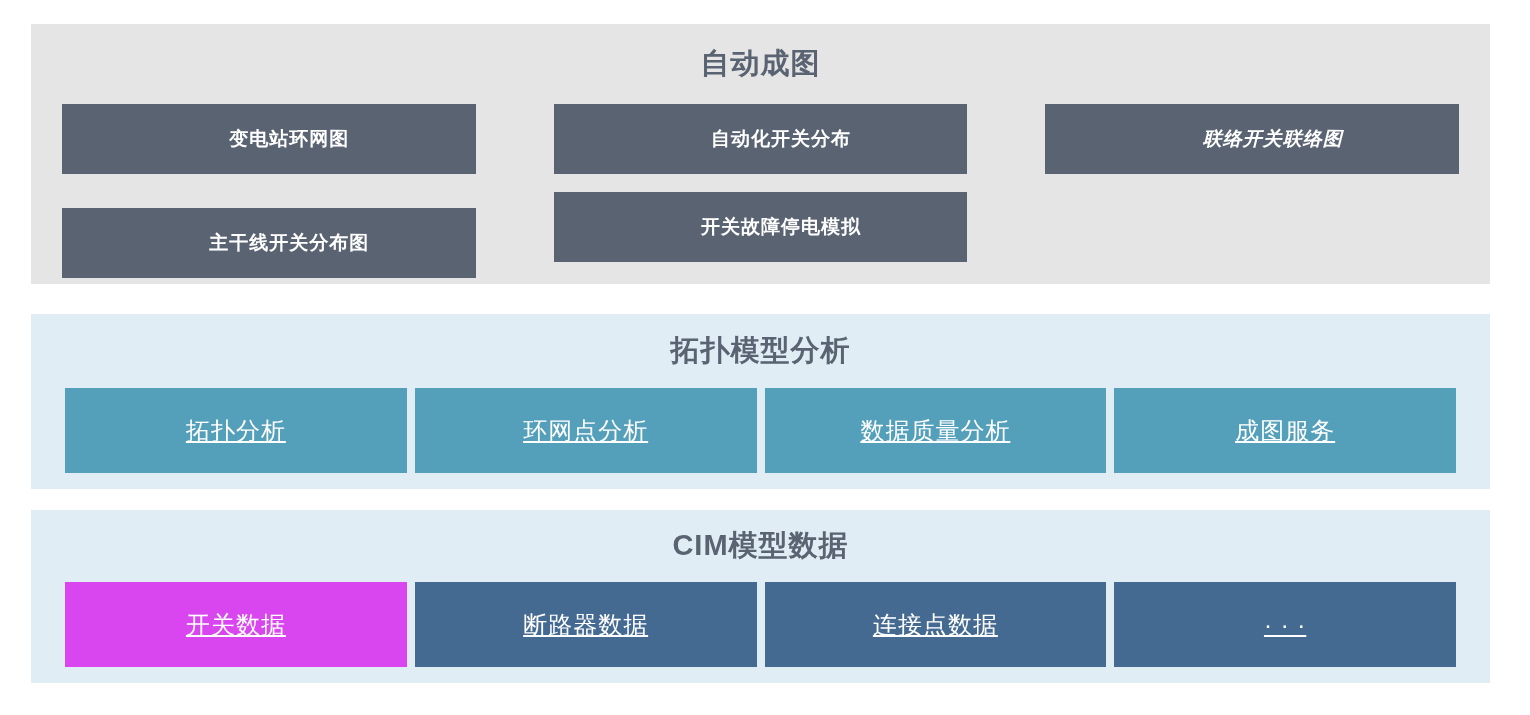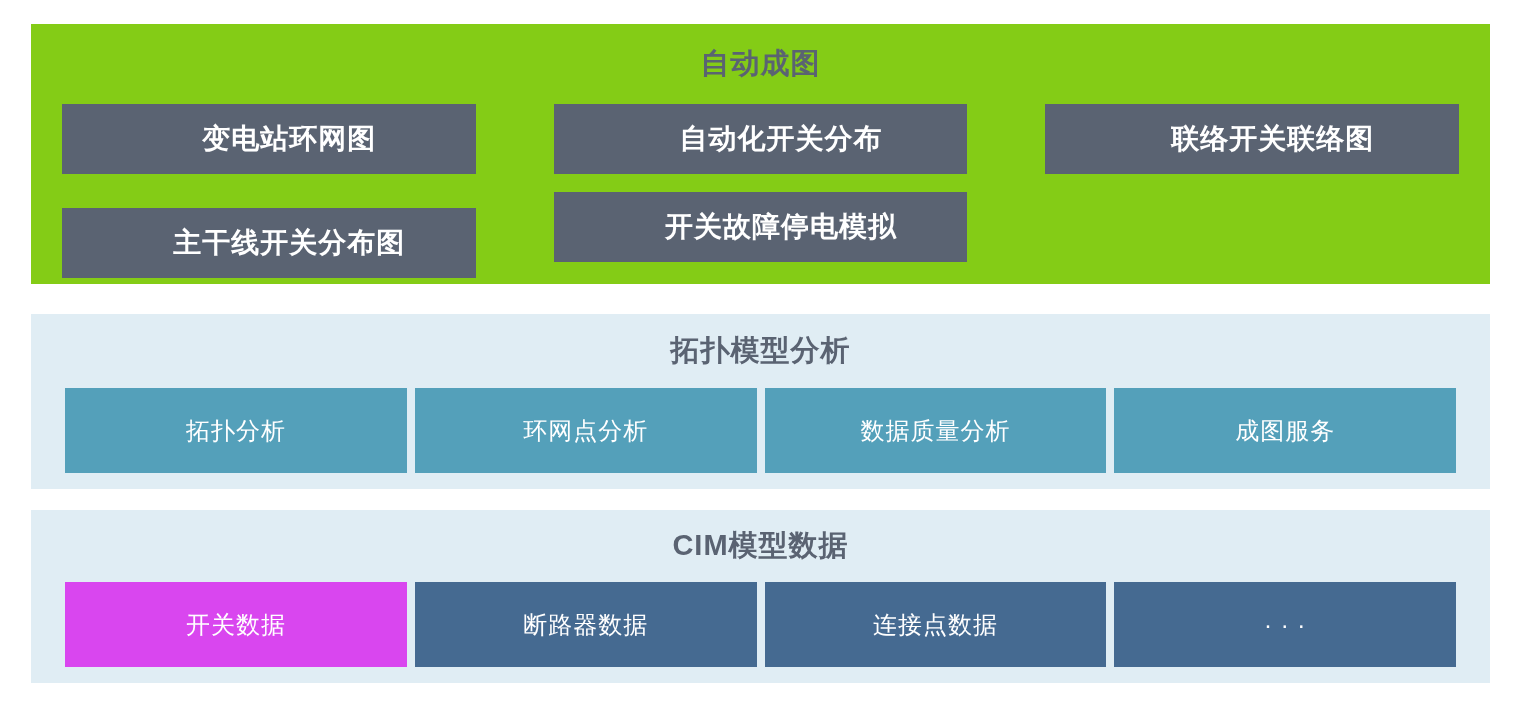--- a/index.html
+++ b/index.html
@@ -40,51 +40,52 @@
     padding: 0 31px;
   }
   .s1 .title-wrap { height: 80px; }
   .s1 .buttons {
     grid-template-columns: repeat(3, 1fr);
     column-gap: 78px;
     row-gap: 18px;
   }
   .s1 .block-button {
     height: 70px;
-    font-size: 28px;
+    font-size: 19px;
     font-weight: bold;
     letter-spacing: 1px;
     padding-left: 41px;
   }
   
   .s2, .s3 { padding: 0 34px; }
   .s2 { margin-top: 30px; height: 175px; }
   .s2 .title-wrap { height: 74px; }
   .s3 { margin-top: 21px; height: 173px; }
   .s3 .title-wrap { height: 72px; }
   .s2 .buttons, .s3 .buttons {
     grid-template-columns: repeat(4, 1fr);
     column-gap: 8px;
   }
   .s2 .block-button, .s3 .block-button {
     height: 85px;
     font-size: 24px;
     font-weight: normal;
     letter-spacing: 1px;
+    text-decoration: underline;
   }
 </style>
 </head>
 <body style="background: rgb(255, 255, 255);">
 
-<div class="section s1" style="background: #84cc16;">
+<div class="section s1" style="background: #e5e5e5;">
   <div class="title-wrap" style="color: rgb(90, 99, 114);">自动成图</div>
   <div class="buttons">
       <div class="block-button" style="background: rgb(90, 99, 114); color: rgb(255, 255, 255);">变电站环网图</div>
       <div class="block-button" style="background: rgb(90, 99, 114); color: rgb(255, 255, 255);">自动化开关分布</div>
-      <div class="block-button" style="background: rgb(90, 99, 114); color: rgb(255, 255, 255);">联络开关联络图</div>
+      <div class="block-button" style="background: rgb(90, 99, 114); color: rgb(255, 255, 255); font-style: italic;">联络开关联络图</div>
       <div class="block-button" style="background: rgb(90, 99, 114); color: rgb(255, 255, 255); margin-top: 16px;">主干线开关分布图</div>
       <div class="block-button" style="background: rgb(90, 99, 114); color: rgb(255, 255, 255);">开关故障停电模拟</div>
     </div>
 </div>
 
 <div class="section s2" style="background: rgb(224, 237, 244);">
   <div class="title-wrap" style="color: rgb(90, 99, 114);">拓扑模型分析</div>
   <div class="buttons">
       <div class="block-button" style="background: rgb(84, 160, 186); color: rgb(255, 255, 255);">拓扑分析</div>
       <div class="block-button" style="background: rgb(84, 160, 186); color: rgb(255, 255, 255); text-align: right;">环网点分析</div>

